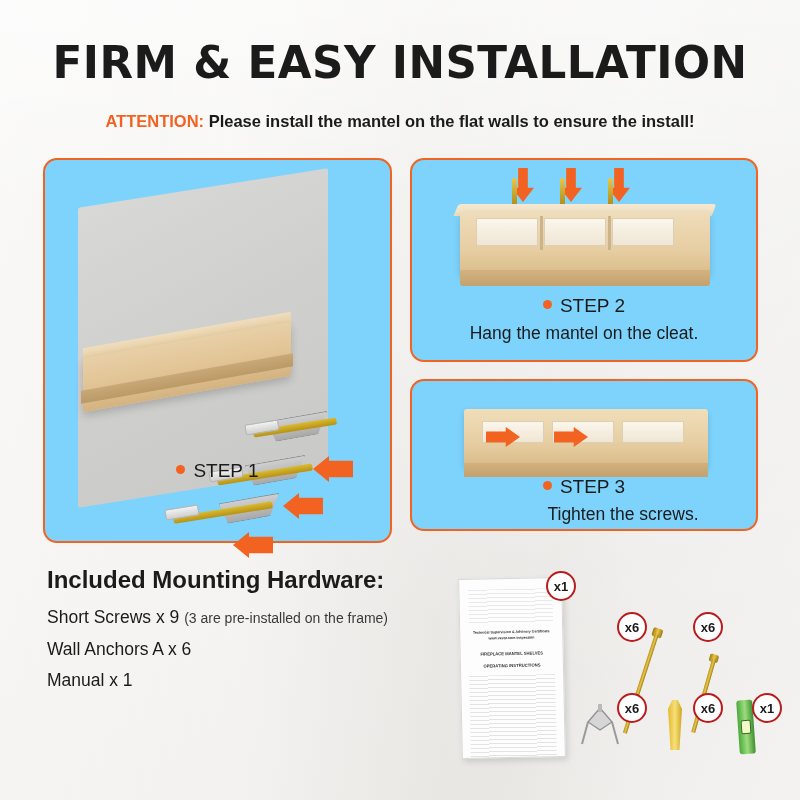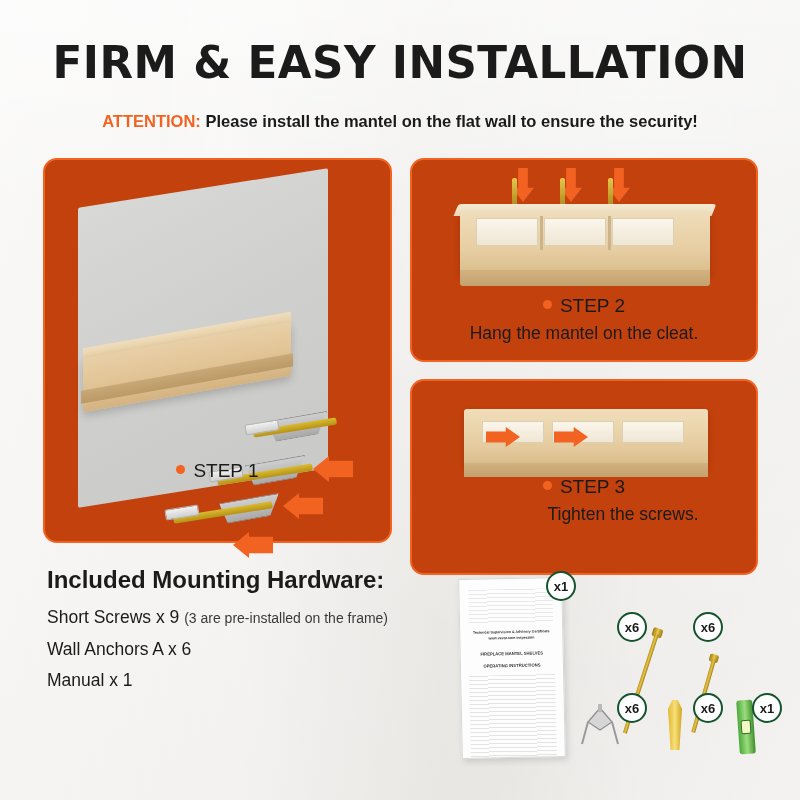--- a/index.html
+++ b/index.html
@@ -46,27 +46,27 @@
     text-align: center;
     font-size: 16.5px;
     font-weight: bold;
     color: #1b1b1b;
   }
   .attention-word { color: #f26322; }
 
   
   .panel {
     position: absolute;
-    background: #c2410c;
+    background: #7dd3fc;
     border: 2px solid #f26322;
     border-radius: 14px;
   }
   #panel1 { left: 43px;  top: 158px; width: 349px; height: 385px; }
   #panel2 { left: 410px; top: 158px; width: 348px; height: 204px; }
-  #panel3 { left: 410px; top: 379px; width: 348px; height: 196px; }
+  #panel3 { left: 410px; top: 379px; width: 348px; height: 152px; }
 
   .step-label {
     position: absolute; left: 0; width: 100%;
     text-align: center;
     font-size: 18px; color: #1b1b1b;
   }
   .step-head { font-size: 19px; }
   .dot {
     display: inline-block; width: 9px; height: 9px; border-radius: 50%;
     background: #f26322; vertical-align: 3px; margin-right: 8px;
@@ -214,21 +214,21 @@
   }
   .manual .m-body {
     margin: 6px 8px 0 8px; height: 104px;
     background: repeating-linear-gradient(to bottom, #e3e3e3 0 1px, transparent 1px 4px);
   }
 
   
   .badge {
     position: absolute;
     width: 30px; height: 30px; border-radius: 50%;
-    border: 2px solid #14532d;
+    border: 2px solid #b91c1c;
     background: #fff;
     color: #1b1b1b;
     font-size: 13px; font-weight: bold;
     display: flex; align-items: center; justify-content: center;
   }
 
   
   .long-screw {
     position: absolute; left: 638px; top: 618px;
     width: 10px; height: 118px;
@@ -283,21 +283,21 @@
 </head>
 <body>
 
 <div class="page">
   <div class="bg"></div>
 
   <div class="title">FIRM &amp; EASY INSTALLATION</div>
 
   <div class="attention-line">
     <span class="attention-word">ATTENTION:</span>
-    <span>Please install the mantel on the flat wall to ensure the security!</span>
+    <span>Please install the mantel on the flat walls to ensure the install!</span>
   </div>
 
   <div class="panel" id="panel1">
     <div class="wall"></div>
 
     <div class="mantel1-top"></div>
     <div class="mantel1"></div>
     <div class="mantel1-cap"></div>
 
     <div class="cleat" style="left:222px; top:256px; transform:skewY(-10deg);"></div>

